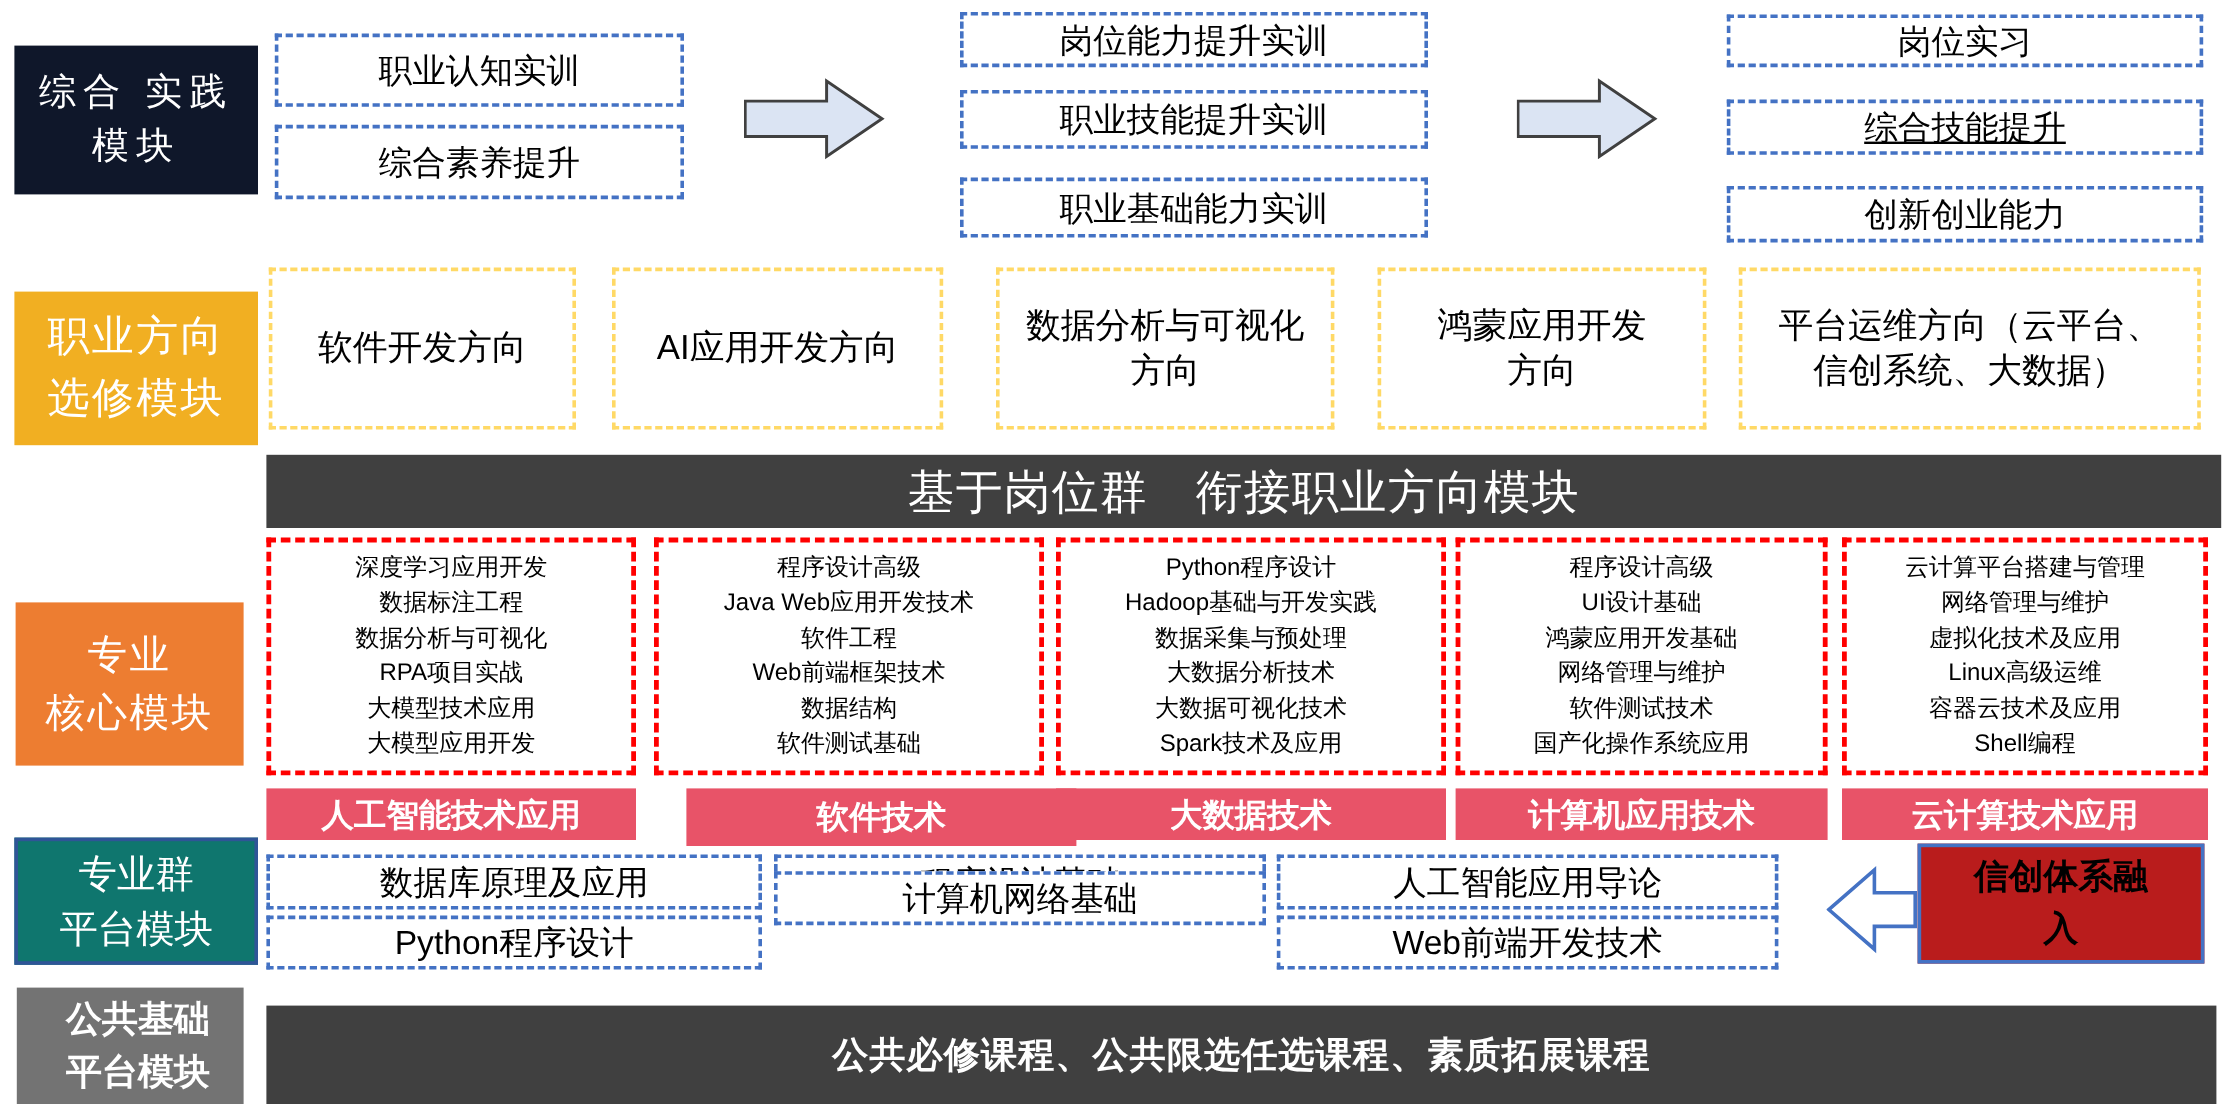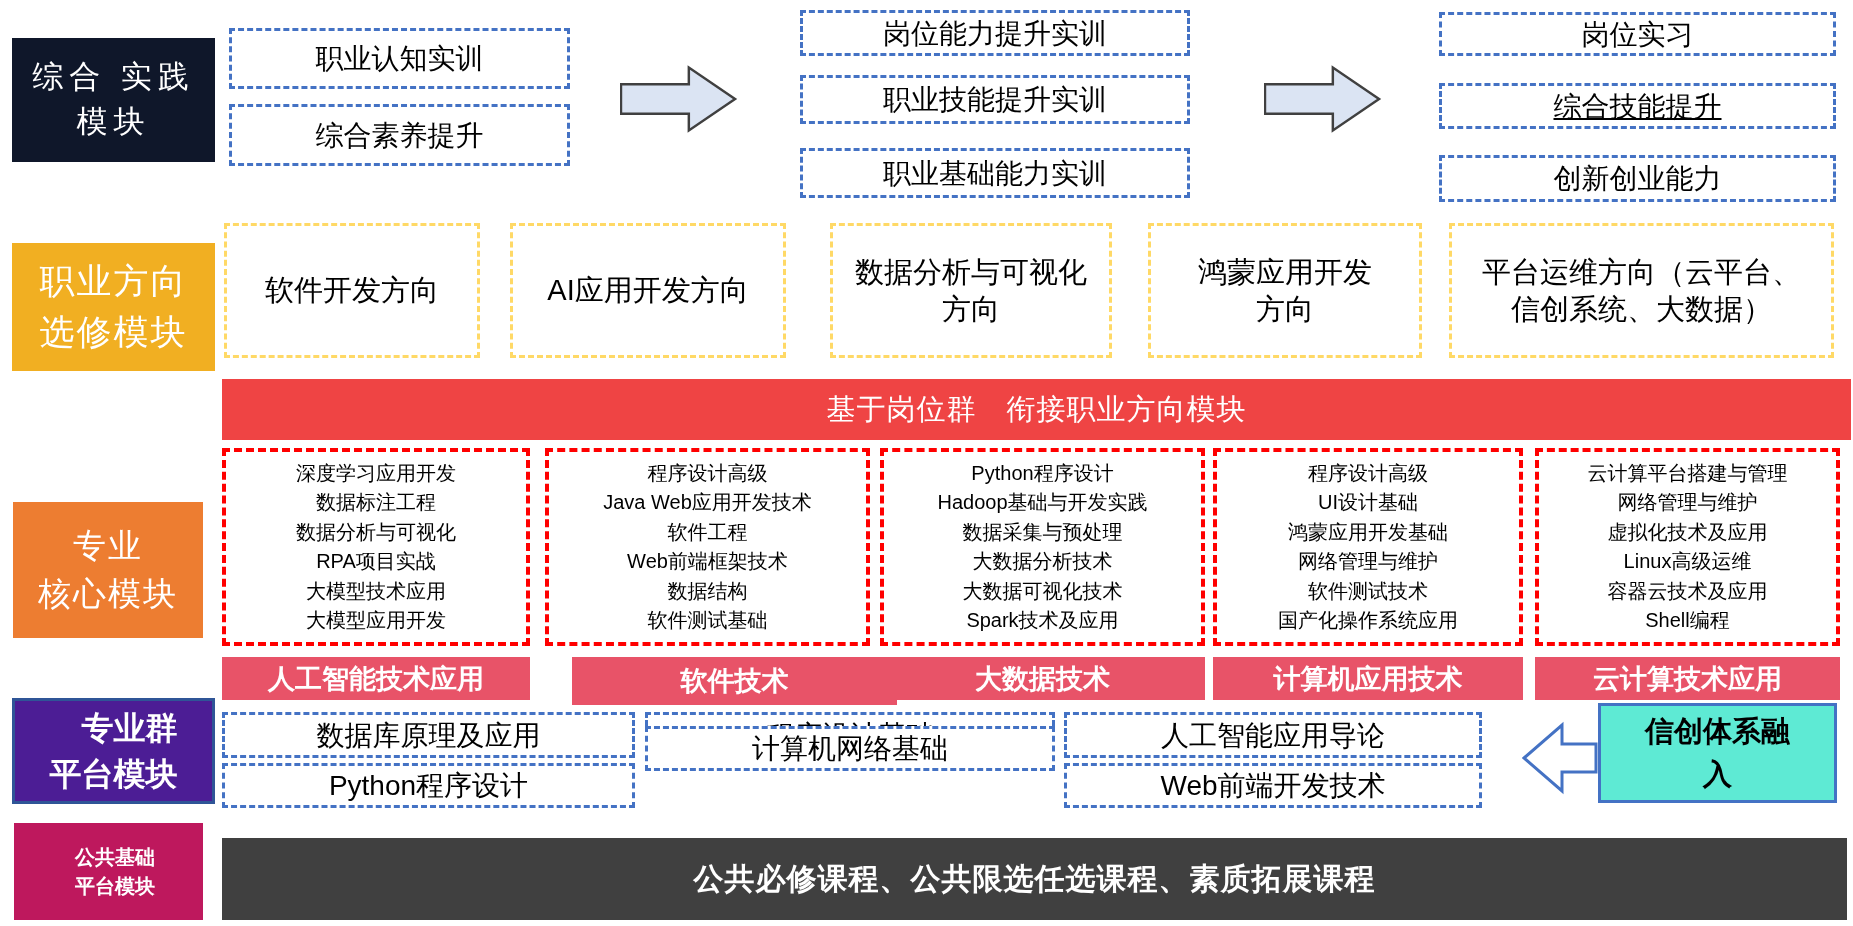--- a/index.html
+++ b/index.html
@@ -7,37 +7,37 @@
           font-family:"Liberation Sans","DejaVu Sans",sans-serif;color:#000;}
   .abs{position:absolute;box-sizing:border-box;}
   .center{display:flex;align-items:center;justify-content:center;text-align:center;}
   .pre{white-space:pre-line;}
 
   
   .mod-label{color:#fff;line-height:1.45;}
   .lab-practice{background:#0f172a;font-size:31px;letter-spacing:6px;}
   .lab-direction{background:#F1AF22;font-size:35px;letter-spacing:2px;}
   .lab-core{background:#ED7D31;font-size:33px;letter-spacing:2px;}
-  .lab-platform{background:#4c1d95;border:3px solid #2F5597;font-size:32px;font-weight:700;text-align:right;}
-  .lab-public{background:#be185d;font-size:20px;font-weight:bold;padding-left:13px;}
+  .lab-platform{background:#0f766e;border:3px solid #2F5597;font-size:32px;font-weight:400;}
+  .lab-public{background:#737373;font-size:30px;font-weight:bold;padding-left:13px;}
 
   
   .dash{background:#fff;line-height:1.25;}
   .dash-blue{border:3px dashed #4472C4;font-size:28px;}
   .dash-yellow{border:3px dashed #FFD966;font-size:29px;}
   .dash-red{border:4px dashed #FF0000;}
 
   .courses{font-size:20px;line-height:29.5px;text-align:center;}
 
   .tag{background:#E85368;color:#ffffff;font-weight:bold;font-size:27px;}
 
-  .bar-gold{background:#ef4444;color:#fff;font-size:29px;letter-spacing:1px;text-align:center;}
+  .bar-gold{background:#404040;color:#fff;font-size:39px;letter-spacing:1px;text-align:center;}
   .bar-green{background:#404040;color:#fff;font-size:30px;font-weight:bold;letter-spacing:1px;}
 
-  .callout{border:3px solid #4472C4;background:#5eead4;color:#000;font-size:29px;font-weight:bold;line-height:1.5;}
+  .callout{border:3px solid #4472C4;background:#b91c1c;color:#000;font-size:29px;font-weight:bold;line-height:1.5;}
   .callout-inner{width:160px;text-align:center;}
 </style>
 </head>
 <body>
 
 <div id="canvas">
 
   <div class="abs center mod-label lab-practice pre" style="left:12px;top:38px;width:203px;height:124px;">综合 实践
 模块</div>
 

